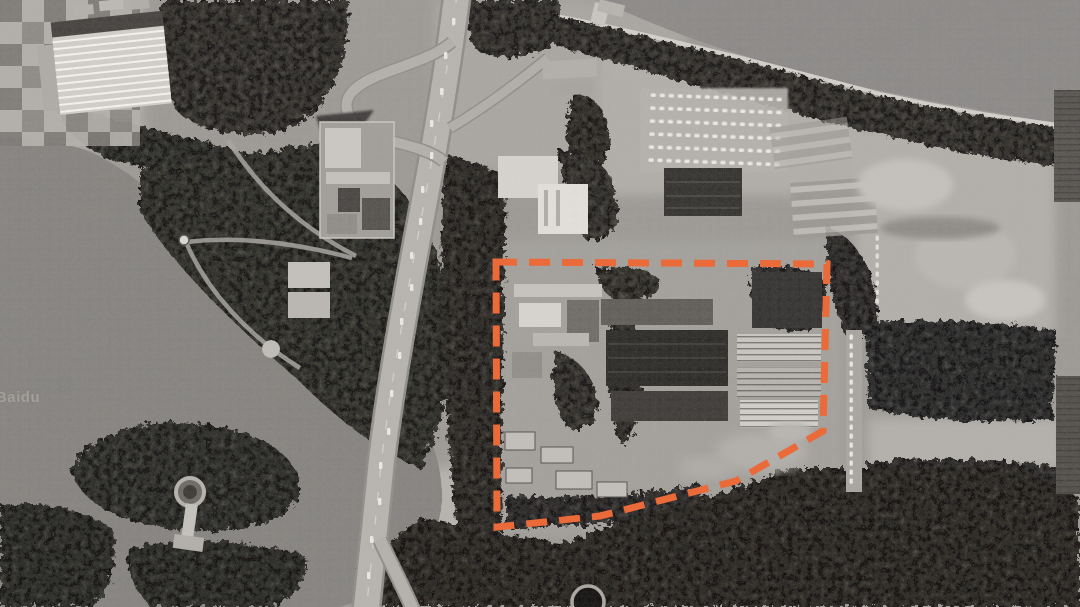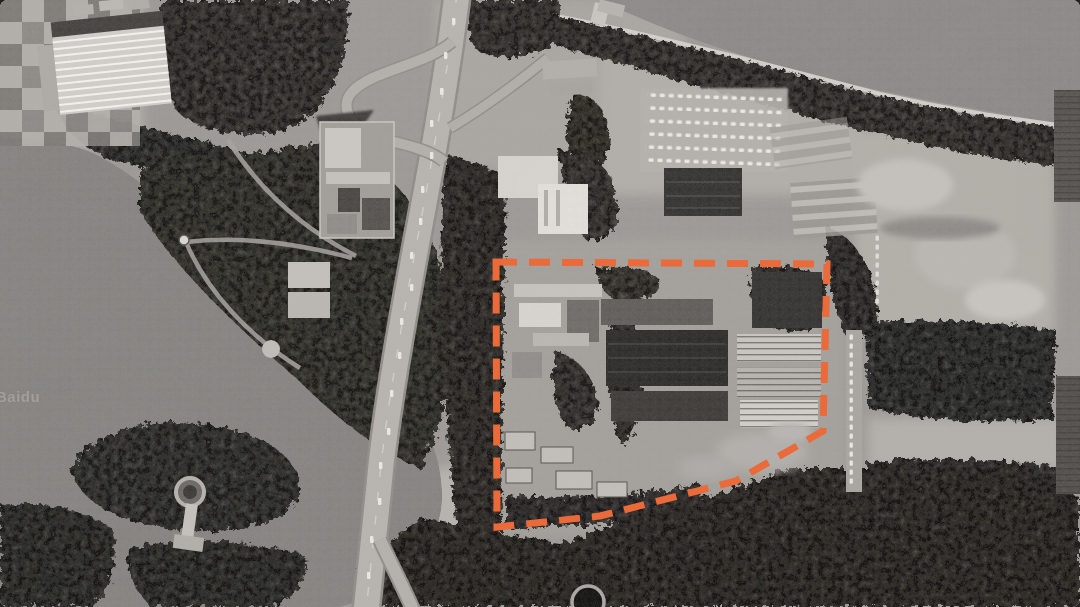--- a/index.html
+++ b/index.html
@@ -1,16 +1,16 @@
 <!DOCTYPE html>
 <html><head>
 <meta charset="utf-8">
 <style>
   html,body{margin:0;padding:0;background:#222;font-family:"Liberation Sans",sans-serif;}
-  .stage{position:relative;width:1080px;height:607px;overflow:hidden;background:#9c9995;border-radius:8px;}
+  .stage{position:relative;width:1080px;height:607px;overflow:hidden;background:#9c9995;}
   .stage svg{position:absolute;left:0;top:0;display:block;}
   .watermark{
     position:absolute;left:-4px;top:388px;
     font-size:15px;font-weight:700;letter-spacing:.5px;
     color:#a8a4a0;opacity:.85;user-select:none;
     text-shadow:0 0 2px rgba(120,117,113,.6);
   }
   .grain{mix-blend-mode:normal;opacity:.16;pointer-events:none;}
   .boundary{fill:none;stroke-linecap:butt;stroke-linejoin:miter;}
 </style>

